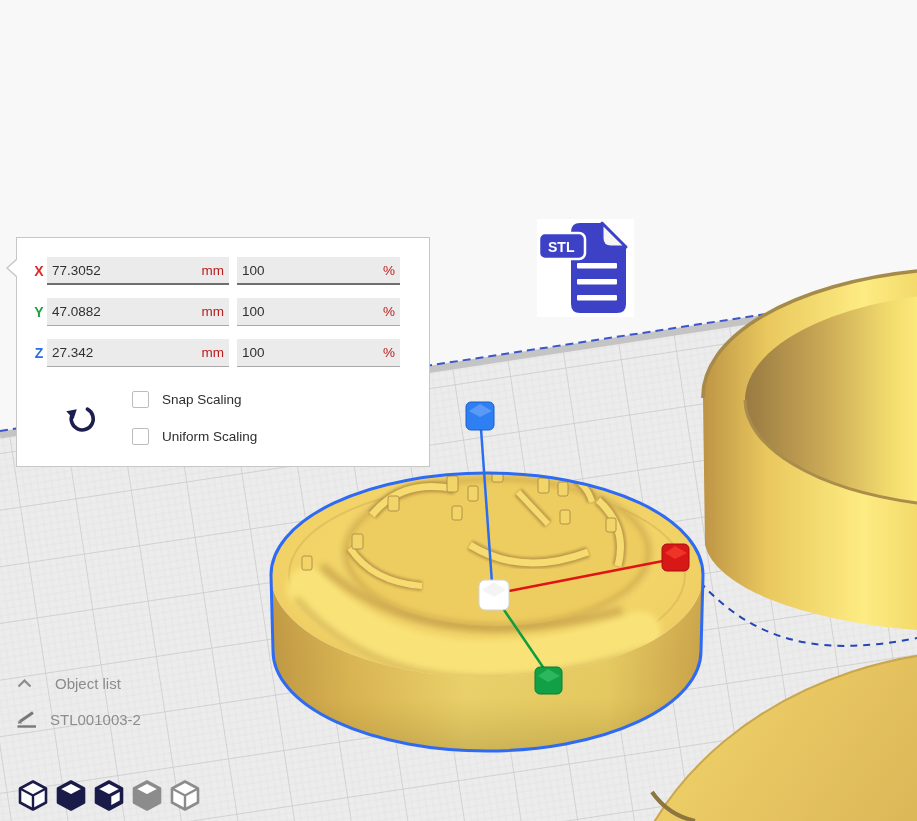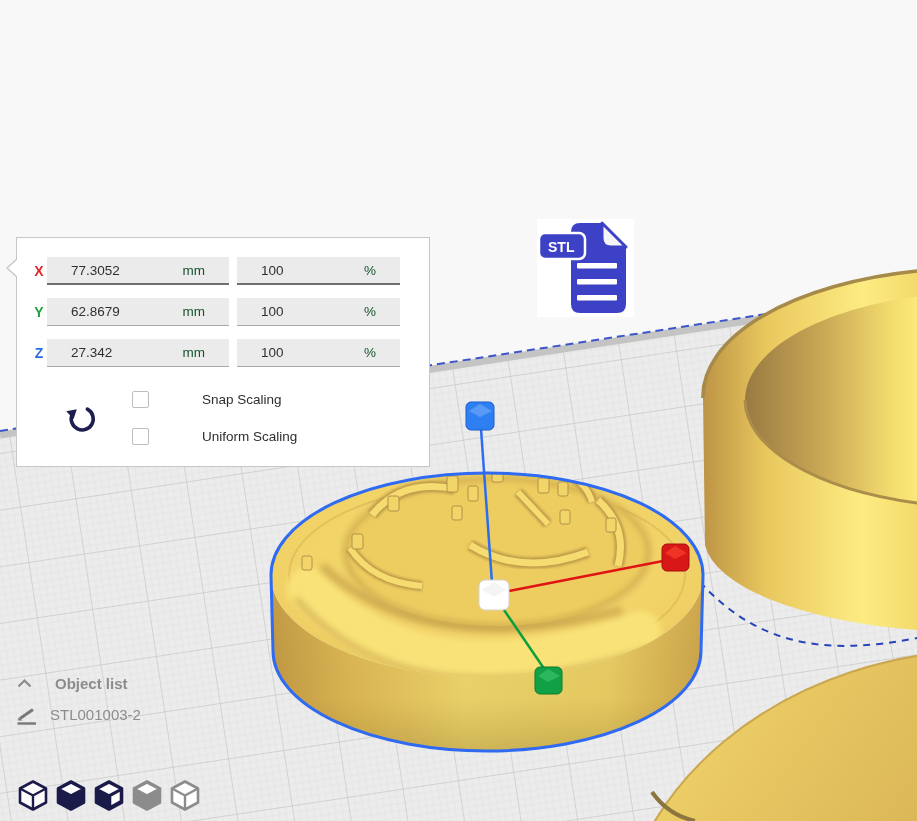--- a/index.html
+++ b/index.html
@@ -20,37 +20,37 @@
     position:absolute;width:0;height:0;
     border-top:10px solid transparent;border-bottom:10px solid transparent;
   }
   .panel-notch-border{left:-11px;top:20px;border-right:11px solid #c7c7c7;}
   .panel-notch{left:-9px;top:21px;border-top:9px solid transparent;border-bottom:9px solid transparent;border-right:10px solid #ffffff;}
   .axis-row{position:absolute;height:28px;display:flex;align-items:center;}
   .axis-label{position:absolute;left:14px;width:16px;text-align:center;font-size:14px;font-weight:bold;}
   .axis-x{color:#e02728;} .axis-y{color:#1fa23f;} .axis-z{color:#2a6fe0;}
   .field{
     position:absolute;height:28px;background:#ebebeb;border-bottom:1px solid #a8a8a8;
-    box-sizing:border-box;display:flex;align-items:center;padding:0 24px;
+    box-sizing:border-box;display:flex;align-items:center;padding:0 5px;
     font-size:13.5px;color:#303030;text-align:right;
   }
-  .field .unit{margin-left:auto;color:#14532d;}
+  .field .unit{margin-left:auto;color:#b91c1c;}
   .field.mm{left:30px;width:182px;}
   .field.pct{left:220px;width:163px;}
   .row-focused .field{border-bottom:2px solid #6f6f6f;}
   .checkbox-row{position:absolute;left:115px;display:flex;align-items:center;gap:13px;}
   .checkbox{width:17px;height:17px;background:#fff;border:1px solid #bdbdbd;border-radius:2px;box-sizing:border-box;}
-  .checkbox-label{font-size:13.5px;color:#2e2e2e;margin-left:40px;}
+  .checkbox-label{font-size:13.5px;color:#2e2e2e;}
   .reset-btn{position:absolute;left:48px;top:163px;width:34px;height:36px;cursor:pointer;}
 
   
   .object-list{position:absolute;left:16px;top:672px;width:260px;color:#8c8c8c;}
   .ol-header{display:flex;align-items:center;gap:14px;height:22px;}
-  .ol-header .txt{font-size:15px;margin-left:8px;font-weight:bold;}
-  .ol-item{display:flex;align-items:flex-start;gap:12px;margin-top:12px;height:22px;}
+  .ol-header .txt{font-size:15px;margin-left:8px;}
+  .ol-item{display:flex;align-items:flex-end;gap:12px;margin-top:12px;height:22px;}
   .ol-item .txt{font-size:15px;}
   .ol-dims{margin-top:12px;font-size:14px;}
   .mesh-toolbar{position:absolute;left:18px;top:779px;display:flex;gap:8px;}
   .mesh-toolbar .mt-btn{width:30px;height:33px;cursor:pointer;}
 </style>
 </head>
 <body>
 
 <svg class="scene" viewBox="0 0 917 821">
   <defs>
@@ -224,21 +224,21 @@
     </div>
     <div class="field pct">
       <span>100</span>
       <span class="unit">%</span>
     </div>
   </div>
 
   <div class="axis-row" style="top:60px;left:0;right:0;">
     <span class="axis-label axis-y">Y</span>
     <div class="field mm">
-      <span>62.8679</span>
+      <span>47.0882</span>
       <span class="unit">mm</span>
     </div>
     <div class="field pct">
       <span>100</span>
       <span class="unit">%</span>
     </div>
   </div>
 
   <div class="axis-row" style="top:101px;left:0;right:0;">
     <span class="axis-label axis-z">Z</span>

